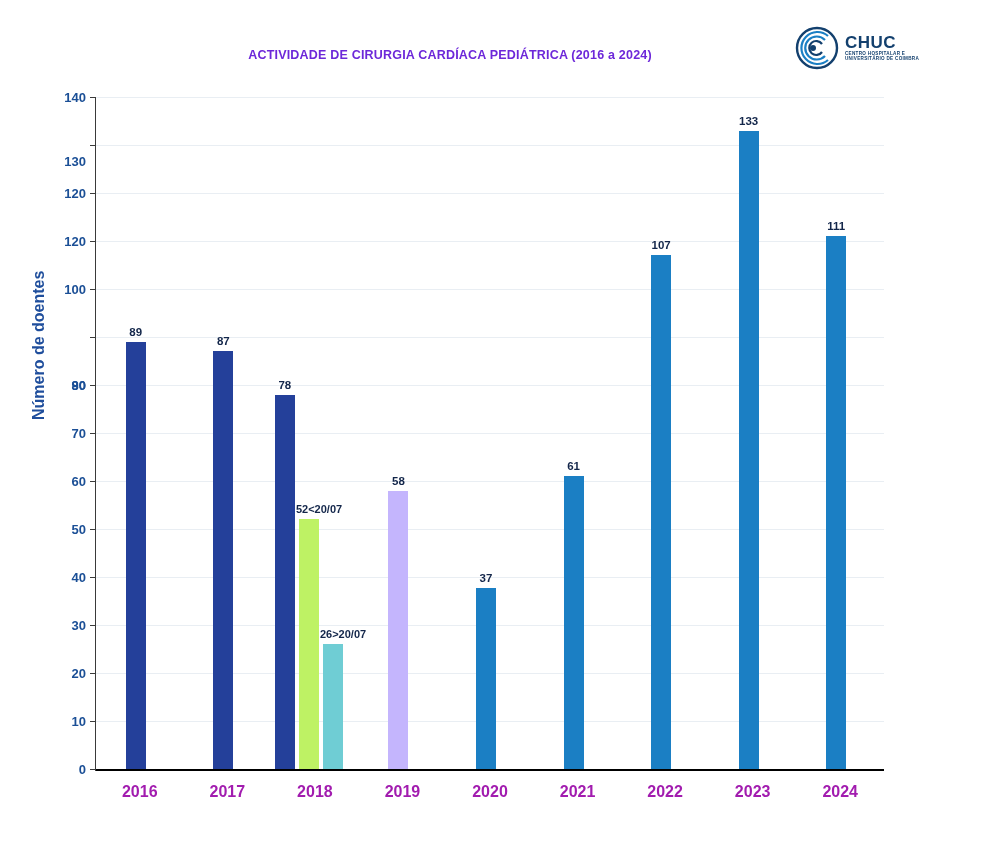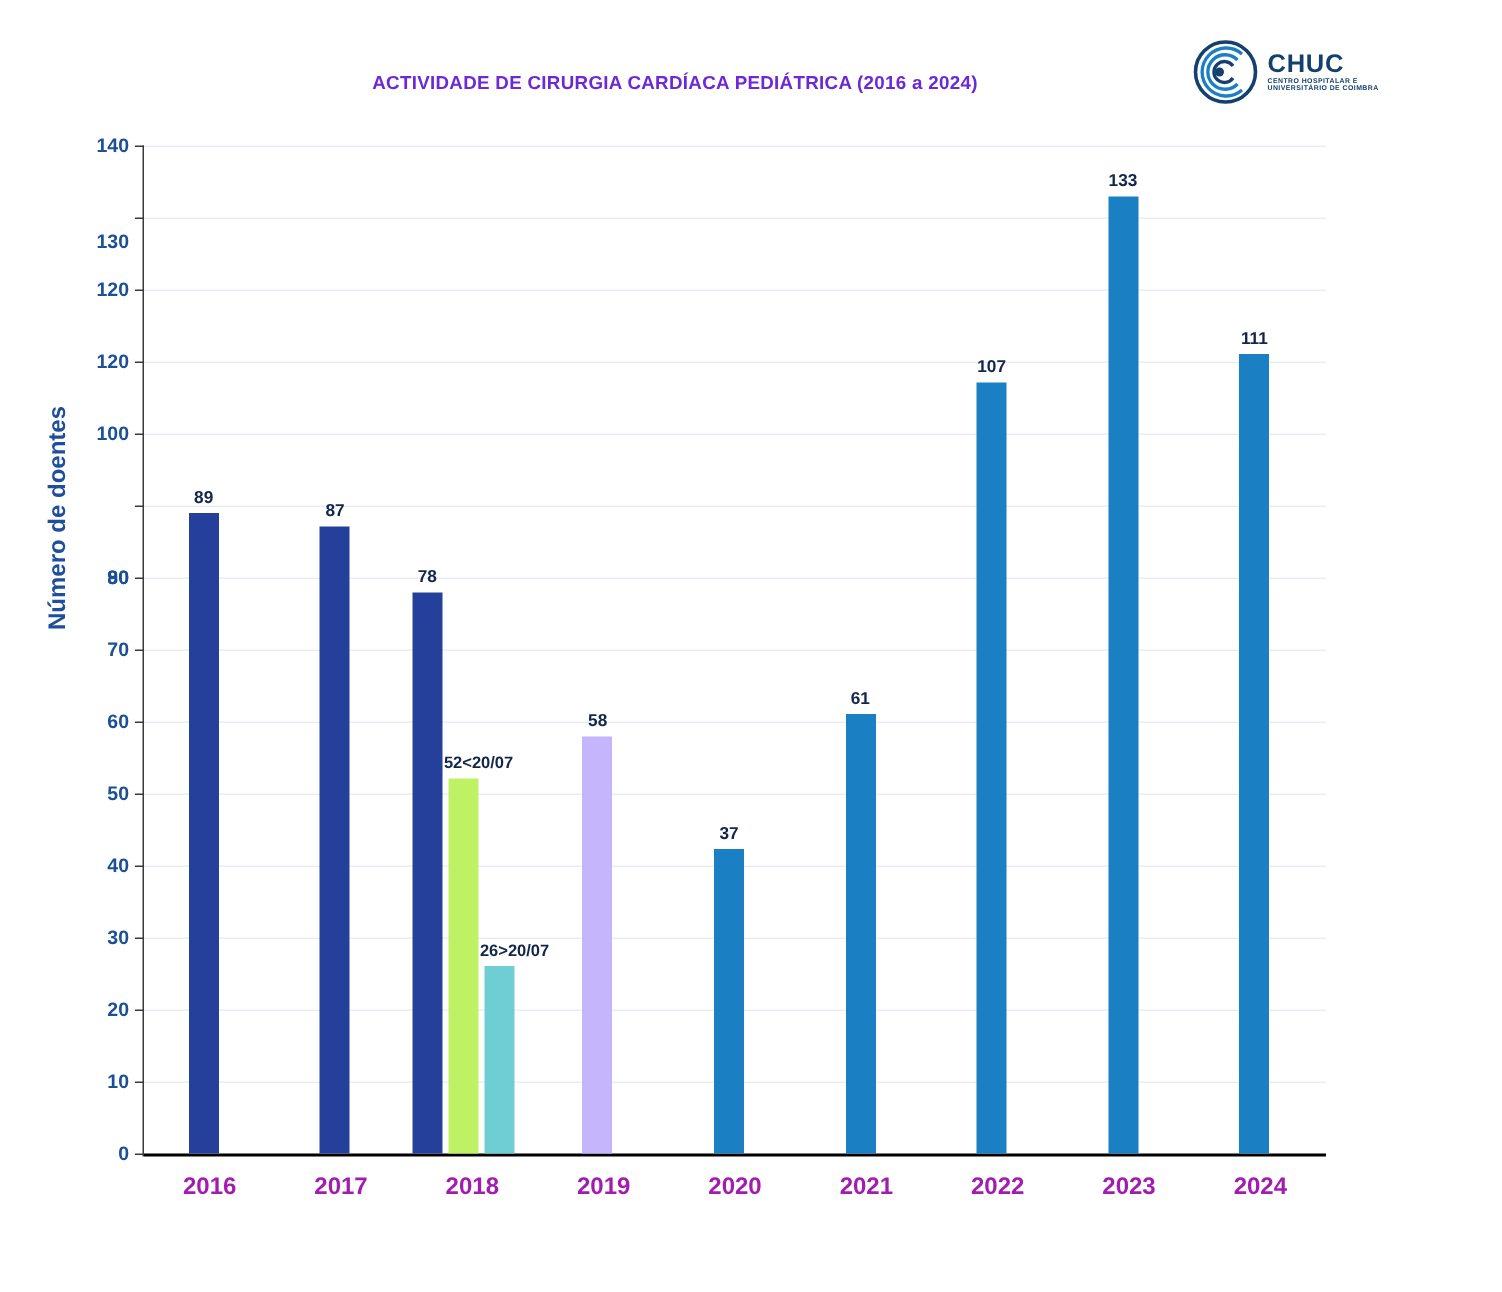--- a/index.html
+++ b/index.html
@@ -244,21 +244,21 @@
       </div>
       <div class="bar" style="left: 202.889px; width: 20px; height: 249.6px; background: #bef264;">
         <div class="bar-label wide">52&lt;20/07</div>
       </div>
       <div class="bar" style="left: 226.889px; width: 20px; height: 124.8px; background: rgb(111, 205, 212);">
         <div class="bar-label wide">26&gt;20/07</div>
       </div>
       <div class="bar" style="left: 292.444px; width: 20px; height: 278.4px; background: #c4b5fd;">
         <div class="bar-label">58</div>
       </div>
-      <div class="bar" style="left: 380px; width: 20px; height: 203px; background: rgb(27, 127, 196);">
+      <div class="bar" style="left: 380px; width: 20px; height: 181px; background: rgb(27, 127, 196);">
         <div class="bar-label">37</div>
       </div>
       <div class="bar" style="left: 467.556px; width: 20px; height: 292.8px; background: rgb(27, 127, 196);">
         <div class="bar-label">61</div>
       </div>
       <div class="bar" style="left: 555.111px; width: 20px; height: 513.6px; background: rgb(27, 127, 196);">
         <div class="bar-label">107</div>
       </div>
       <div class="bar" style="left: 642.667px; width: 20px; height: 638.4px; background: rgb(27, 127, 196);">
         <div class="bar-label">133</div>

